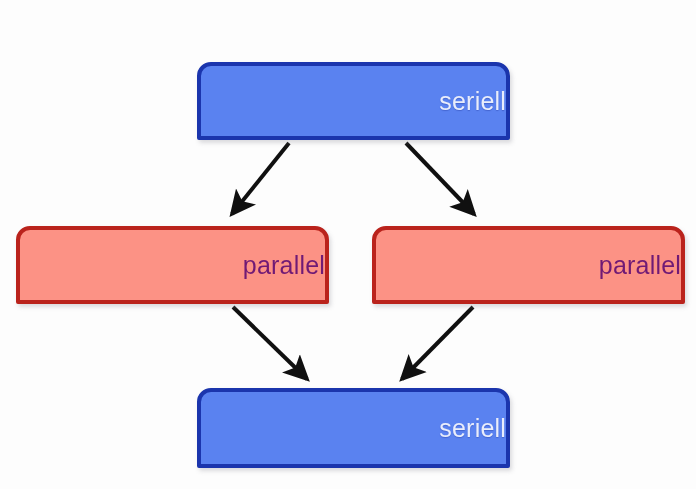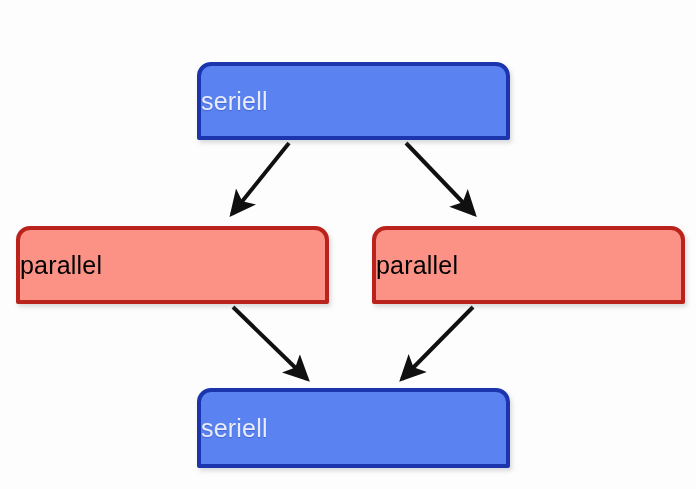--- a/index.html
+++ b/index.html
@@ -28,22 +28,23 @@
     z-index: 1;
   }
   .node {
     position: absolute;
     box-sizing: border-box;
     z-index: 2;
     border-style: solid;
     border-radius: 14px 14px 2px 2px;
     display: flex;
     align-items: center;
-    justify-content: flex-start;
+    justify-content: flex-end;
     box-shadow: 2px 3px 4px rgba(140,140,150,0.30);
+    padding-left: 40px;
   }
   .node-label {
     font-size: 25px;
     letter-spacing: 0.2px;
     line-height: 1;
     white-space: nowrap;
   }
   .node.serial {
     background: #5a82f0;
     border-color: #1b35ad;
@@ -52,21 +53,21 @@
   .node.serial .node-label {
     color: #e9edfb;
     text-shadow: 0 1px 1px rgba(30,50,150,0.35);
   }
   .node.parallel {
     background: #fc9285;
     border-color: #ba231c;
     border-width: 4px;
   }
   .node.parallel .node-label {
-    color: #000000;
+    color: #701a75;
   }
   #node-serial-top {
     left: 197px;
     top: 62px;
     width: 313px;
     height: 78px;
   }
   #node-parallel-left {
     left: 16px;
     top: 226px;

